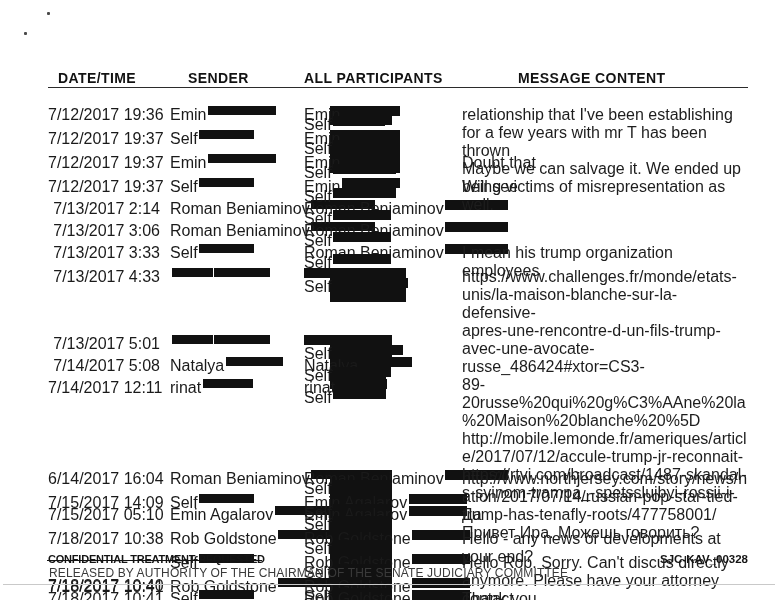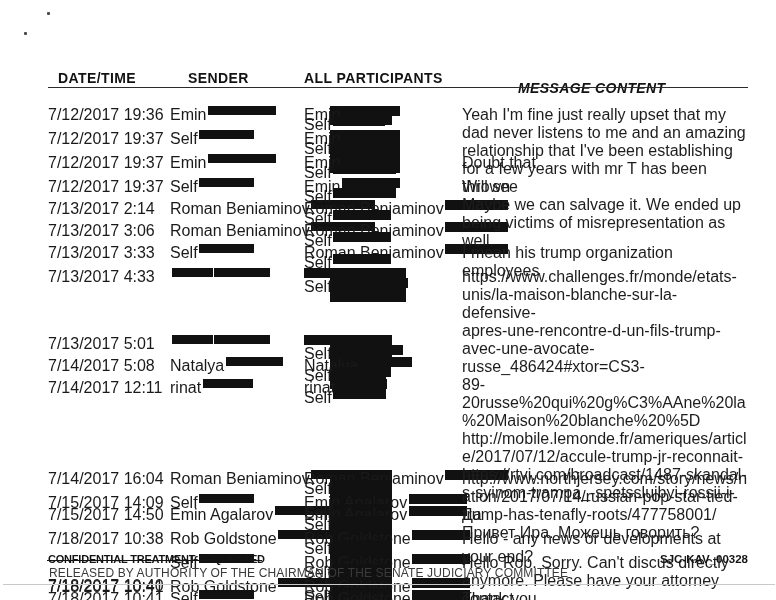--- a/index.html
+++ b/index.html
@@ -46,21 +46,21 @@
     position: absolute;
     font-size: 14px;
     font-weight: bold;
     letter-spacing: 0.4px;
     color: #121212;
     white-space: nowrap;
   }
   .col-head.c-date { left: 10px; top: 0; }
   .col-head.c-sender { left: 140px; top: 0; }
   .col-head.c-part { left: 256px; top: 0; }
-  .col-head.c-msg { left: 470px; top: 10px; font-style: italic; }
+  .col-head.c-msg { left: 470px; top: 0; }
 
   .head-rule {
     position: absolute;
     left: 0;
     top: 17px;
     width: 700px;
     height: 0;
     border-top: 1.4px solid #2b2b2b;
   }
 
@@ -69,20 +69,21 @@
     margin-top: 4px;
   }
 
   .cell {
     position: absolute;
     top: 0;
   }
   .cell-date {
     left: 0;
     width: 112px;
+    text-align: right;
     white-space: nowrap;
     color: #1a1a1a;
   }
   .cell-sender { left: 122px; width: 130px; }
   .cell-part   { left: 256px; width: 150px; }
   .cell-msg {
     left: 414px;
     width: 286px;
     color: #1d1d1d;
     word-wrap: break-word;
@@ -193,23 +194,23 @@
         <div class="cell cell-date" style="top: 38px;">7/12/2017 19:37</div>
         <div class="cell cell-date" style="top: 62px;">7/12/2017 19:37</div>
         <div class="cell cell-date" style="top: 86px;">7/12/2017 19:37</div>
         <div class="cell cell-date" style="top: 108px;">7/13/2017 2:14</div>
         <div class="cell cell-date" style="top: 130px;">7/13/2017 3:06</div>
         <div class="cell cell-date" style="top: 152px;">7/13/2017 3:33</div>
         <div class="cell cell-date" style="top: 176px;">7/13/2017 4:33</div>
         <div class="cell cell-date" style="top: 243px;">7/13/2017 5:01</div>
         <div class="cell cell-date" style="top: 265px;">7/14/2017 5:08</div>
         <div class="cell cell-date" style="top: 287px;">7/14/2017 12:11</div>
-        <div class="cell cell-date" style="top: 378px;">7/14/2017 16:04</div>
+        <div class="cell cell-date" style="top: 378px;">6/14/2017 16:04</div>
         <div class="cell cell-date" style="top: 402px;">7/15/2017 14:09</div>
-        <div class="cell cell-date" style="top: 414px;">7/15/2017 14:50</div>
+        <div class="cell cell-date" style="top: 414px;">7/15/2017 05:10</div>
         <div class="cell cell-date" style="top: 438px;">7/18/2017 10:38</div>
         <div class="cell cell-date" style="top: 485px;">7/18/2017 10:40</div>
         <div class="cell cell-date" style="top: 486px;">7/18/2017 10:41</div>
         <div class="cell cell-date" style="top: 498px;">7/18/2017 10:41</div>
         <div class="cell cell-sender" style="top: 14px;">
           <span class="nl"><span class="nm">Emin</span><span class="bar" style="width: 68px;"></span></span>
         </div>
         <div class="cell cell-sender" style="top: 38px;">
           <span class="nl"><span class="nm">Self</span><span class="bar" style="width: 55px;"></span></span>
         </div>
@@ -333,21 +334,20 @@
         </div>
         <div class="cell cell-part" style="top: 486px;">
           <span class="nl"><span class="nm">Rob Goldstone</span><span class="bar tall" style="width: 58px;"></span></span>
           <span class="nl"><span class="nm">Self</span><span class="bar tall" style="width: 58px;"></span></span>
         </div>
         <div class="cell cell-part" style="top: 498px;">
           <span class="nl"><span class="nm">Rob Goldstone</span><span class="bar tall" style="width: 58px;"></span></span>
           <span class="nl"><span class="nm">Self</span><span class="bar tall" style="width: 58px;"></span></span>
         </div>
         <div class="cell cell-msg" style="top: 14px;">
-          <span class="msg-line">Yeah I'm fine just really upset that my dad never listens to me and an amazing</span>
           <span class="msg-line">relationship that I've been establishing for a few years with mr T has been thrown</span>
           <span class="msg-line">Maybe we can salvage it. We ended up being victims of misrepresentation as well.</span>
         </div>
         <div class="cell cell-msg" style="top: 62px;">
           <span class="msg-line">Doubt that</span>
         </div>
         <div class="cell cell-msg" style="top: 86px;">
           <span class="msg-line">Will see</span>
         </div>
         <div class="cell cell-msg" style="top: 108px;">

